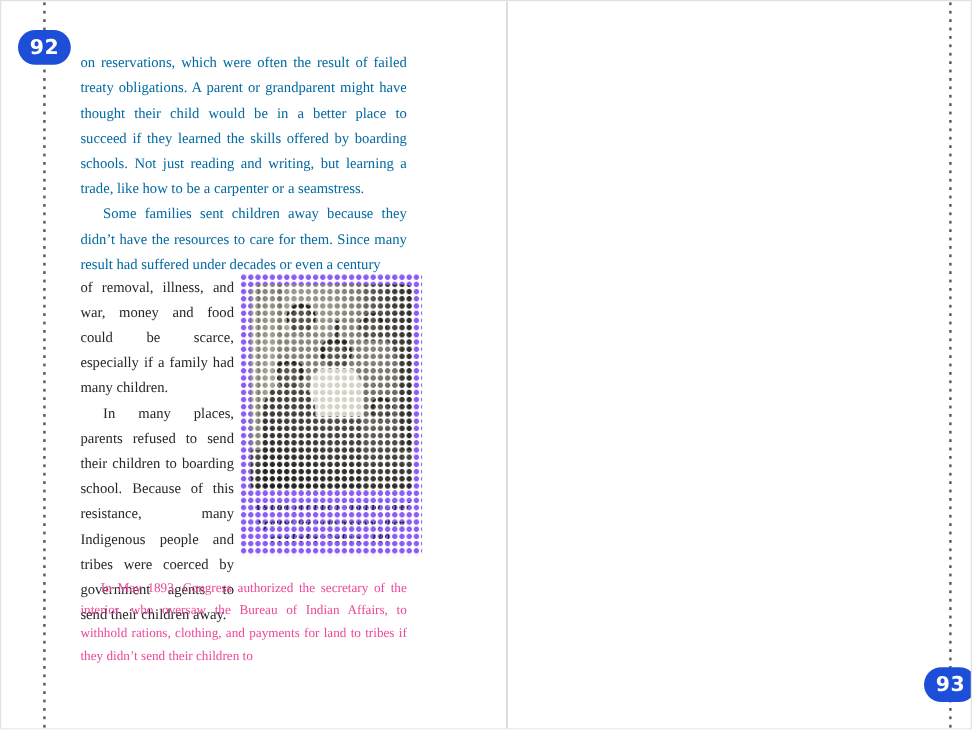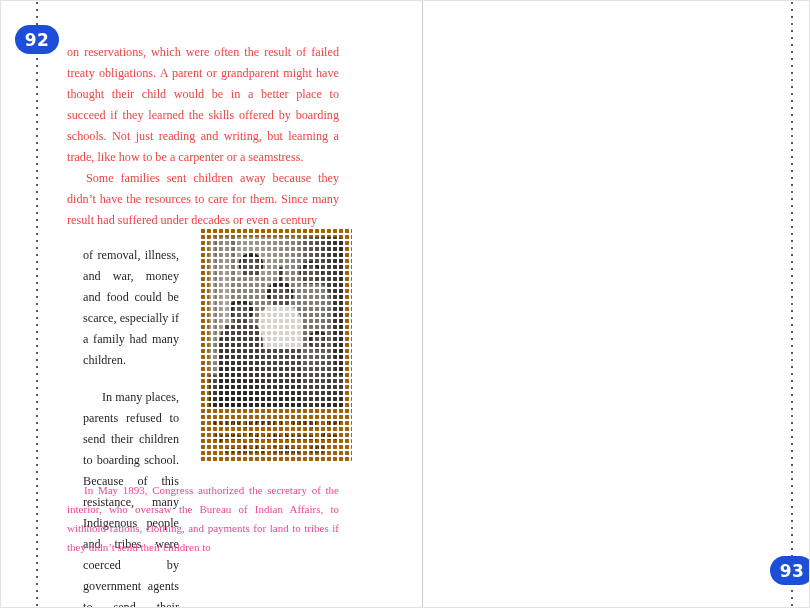--- a/index.html
+++ b/index.html
@@ -60,21 +60,21 @@
     justify-content: center;
   }
   .folio.left-folio  { left: 14px;  top: 24px; }
   .folio.right-folio { left: 752px; top: 555px; }
 
   
   .column {
     position: absolute;
     font-size: 12.2px;
     line-height: 1.72;
-    color: #ef4444;
+    color: #0369a1;
     text-align: justify;
     text-justify: inter-word;
     hyphens: manual;
   }
   .column p { margin: 0; }
   .column p + p { text-indent: 1.55em; }
 
   .col-left  { left: 66px;  top: 41px;  width: 272px; }
 
   
@@ -82,21 +82,21 @@
     position: absolute;
     left: 66px;
     top: 228px;
     width: 128px;
     font-size: 12.2px;
     line-height: 1.72;
     color: #272727;
     text-align: justify;
     color: #272727;
   }
-  .col-left-narrow p { margin: 16px; }
+  .col-left-narrow p { margin: 0; }
   .col-left-narrow p + p { text-indent: 1.55em; }
 
   .col-left-bottom {
     position: absolute;
     left: 66px;
     top: 480px;
     width: 272px;
     font-size: 11px;
     line-height: 1.72;
     color: #ec4899;
@@ -106,21 +106,21 @@
 
   
   .photo-block {
     position: absolute;
     left: 199px;
     top: 227px;
     width: 152px;
   }
   .stamp {
     position: relative;
-    background: #a16207;
+    background: #8b5cf6;
     padding: 9px 9px 6px 9px;
     box-sizing: border-box;
     width: 152px;
     filter: drop-shadow(0 0 0.5px rgba(0,0,0,.25));
     -webkit-mask-image:
       radial-gradient(circle at 3px 3px, #000 2.1px, rgba(0,0,0,0) 2.3px);
     -webkit-mask-size: 6px 6px;
     -webkit-mask-repeat: repeat;
     mask-image:
       radial-gradient(circle at 3px 3px, #000 2.1px, rgba(0,0,0,0) 2.3px);

